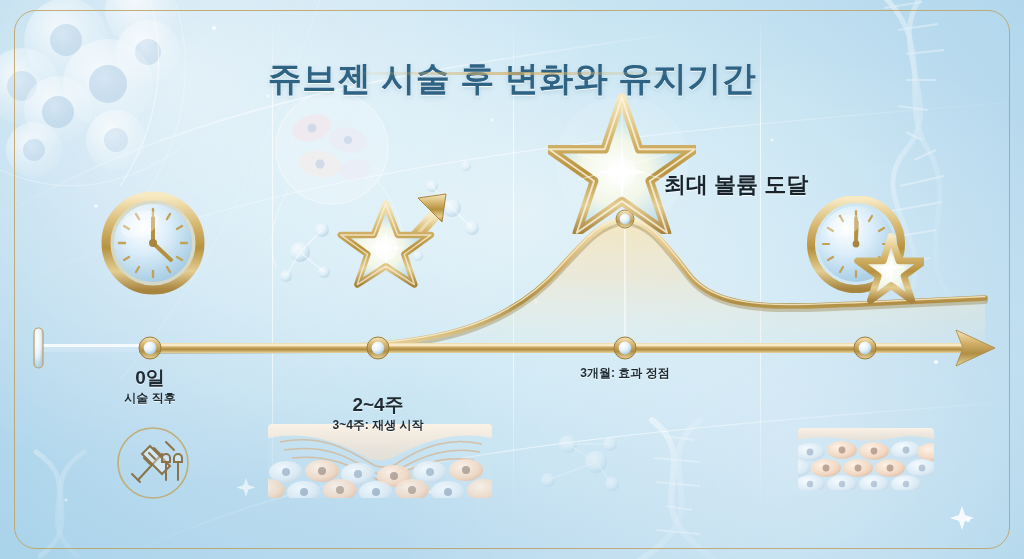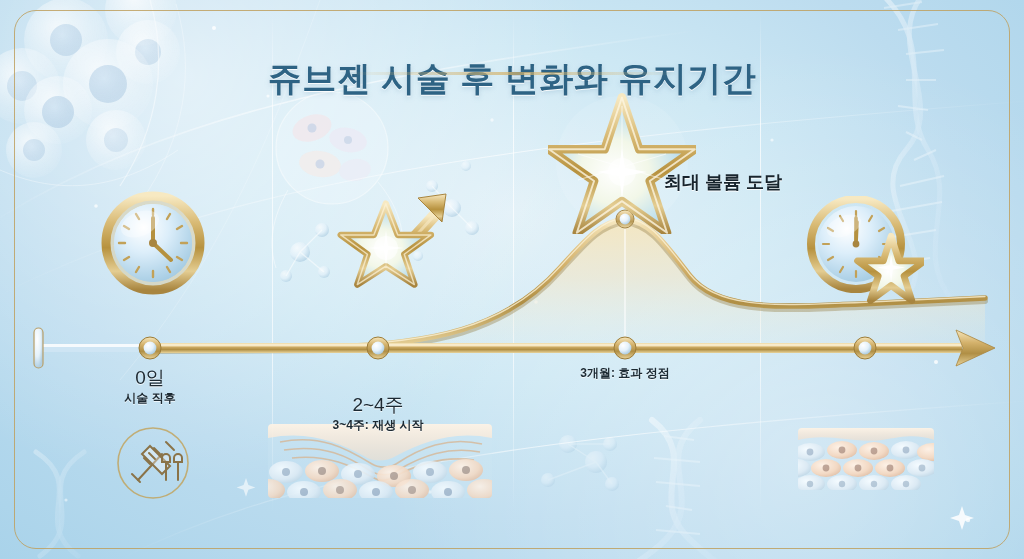--- a/index.html
+++ b/index.html
@@ -42,26 +42,26 @@
     position:absolute;top:12px;width:1px;height:500px;
     background:linear-gradient(180deg,rgba(255,255,255,0) 0%,rgba(255,255,255,.72) 22%,rgba(255,255,255,.62) 70%,rgba(255,255,255,0) 100%);
   }
   
   .axis-svg{position:absolute;left:0;top:0;width:1024px;height:559px;}
   
   .stage-label{
     position:absolute;text-align:center;width:250px;
     color:#1d2a33;line-height:1.3;
   }
-  .stage-label .l1{font-size:19px;font-weight:normal;display:block;
+  .stage-label .l1{font-size:19px;font-weight:bold;display:block;
     text-shadow:0 1px 0 rgba(255,255,255,.7);}
   .stage-label .l2{font-size:12px;font-weight:bold;display:block;
     text-shadow:0 1px 0 rgba(255,255,255,.7);}
   .peak-note{
-    position:absolute;font-size:18px;font-weight:bold;color:#18242d;
+    position:absolute;font-size:22px;font-weight:bold;color:#18242d;
     text-shadow:0 1px 0 rgba(255,255,255,.8);
     white-space:nowrap;
   }
   
   .illus{position:absolute;}
   .skin-block{
     position:absolute;border-radius:4px;overflow:hidden;
   }
 </style>
 </head>

